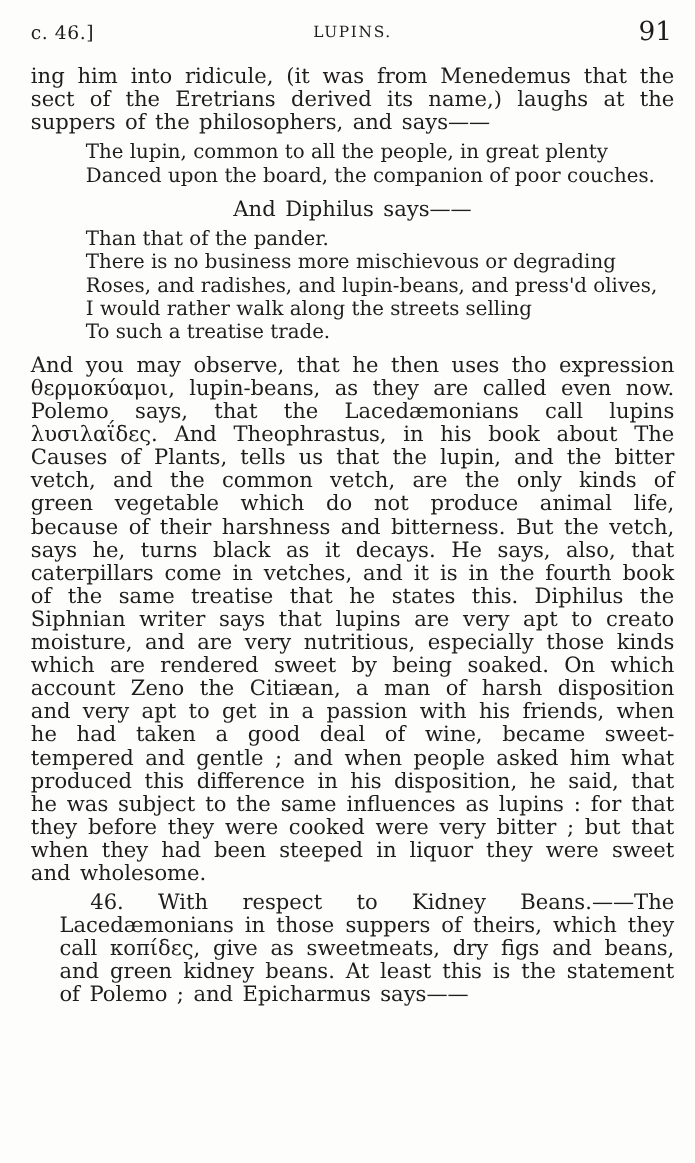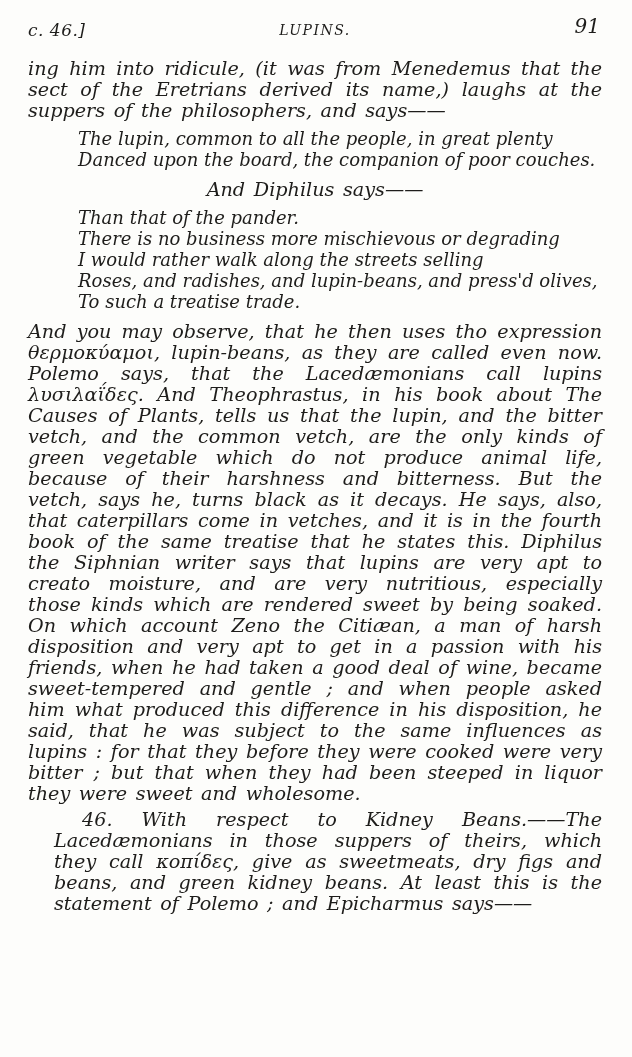--- a/index.html
+++ b/index.html
@@ -10,22 +10,21 @@
   .scan-page {
     position: relative;
     width: 632px;
     height: 1057px;
     margin: 0 auto;
     background: #fdfdfb;
     color: #1e1d1b;
     font-family: "DejaVu Serif", "Liberation Serif", serif;
     overflow: hidden;
     box-sizing: border-box;
-    padding: 14px 30px 0 28px;
-    font-style: italic;
+    padding: 14px 19px 0 28px;
   }
   .running-head {
     position: relative;
     height: 30px;
     margin-bottom: 14px;
   }
   .running-head .chapter-ref {
     position: absolute;
     left: 0;
     top: 6px;
@@ -38,21 +37,21 @@
     right: 0;
     top: 8px;
     text-align: center;
     font-size: 14px;
     letter-spacing: 1.5px;
   }
   .running-head .folio {
     position: absolute;
     right: 2px;
     top: 0;
-    font-size: 20px;
+    font-size: 24px;
   }
   .para {
     margin: 0 0 5px 0;
     font-size: 19.2px;
     line-height: 21px;
     text-align: justify;
     word-spacing: 2.5px;
   }
   .para.no-justify {
     text-align: center;
@@ -86,22 +85,22 @@
   <div class="verse">
     <div class="verse-line">The lupin, common to all the people, in great plenty</div>
     <div class="verse-line">Danced upon the board, the companion of poor couches.</div>
   </div>
 
   <p class="para no-justify">And Diphilus says——</p>
 
   <div class="verse">
     <div class="verse-line">Than that of the pander.</div>
     <div class="verse-line">There is no business more mischievous or degrading</div>
+    <div class="verse-line">Roses, and radishes, and lupin-beans, and press'd olives,</div>
     <div class="verse-line">I would rather walk along the streets selling</div>
-    <div class="verse-line">Roses, and radishes, and lupin-beans, and press'd olives,</div>
     <div class="verse-line">To such a treatise trade.</div>
   </div>
 
   <p class="para">And you may observe, that he then uses tho expression θερμοκύαμοι, lupin-beans, as they are called even now.  Polemo says, that the Lacedæmonians call lupins λυσιλαΐδες.  And Theophrastus, in his book about The Causes of Plants, tells us that the lupin, and the bitter vetch, and the common vetch, are the only kinds of green vegetable which do not produce animal life, because of their harshness and bitterness.  But the vetch, says he, turns black as it decays.  He says, also, that caterpillars come in vetches, and it is in the fourth book of the same treatise that he states this.  Diphilus the Siphnian writer says that lupins are very apt to creato moisture, and are very nutritious, especially those kinds which are rendered sweet by being soaked.  On which account Zeno the Citiæan, a man of harsh disposition and very apt to get in a passion with his friends, when he had taken a good deal of wine, became sweet-tempered and gentle ; and when people asked him what produced this difference in his disposition, he said, that he was subject to the same influences as lupins : for that they before they were cooked were very bitter ; but that when they had been steeped in liquor they were sweet and wholesome.</p>
 
   <p class="para indent-first">46. With respect to Kidney Beans.——The Lacedæmonians in those suppers of theirs, which they call κοπίδες, give as sweetmeats, dry figs and beans, and green kidney beans.  At least this is the statement of Polemo ; and Epicharmus says——</p>
 
 </div>
 
 </body></html>

